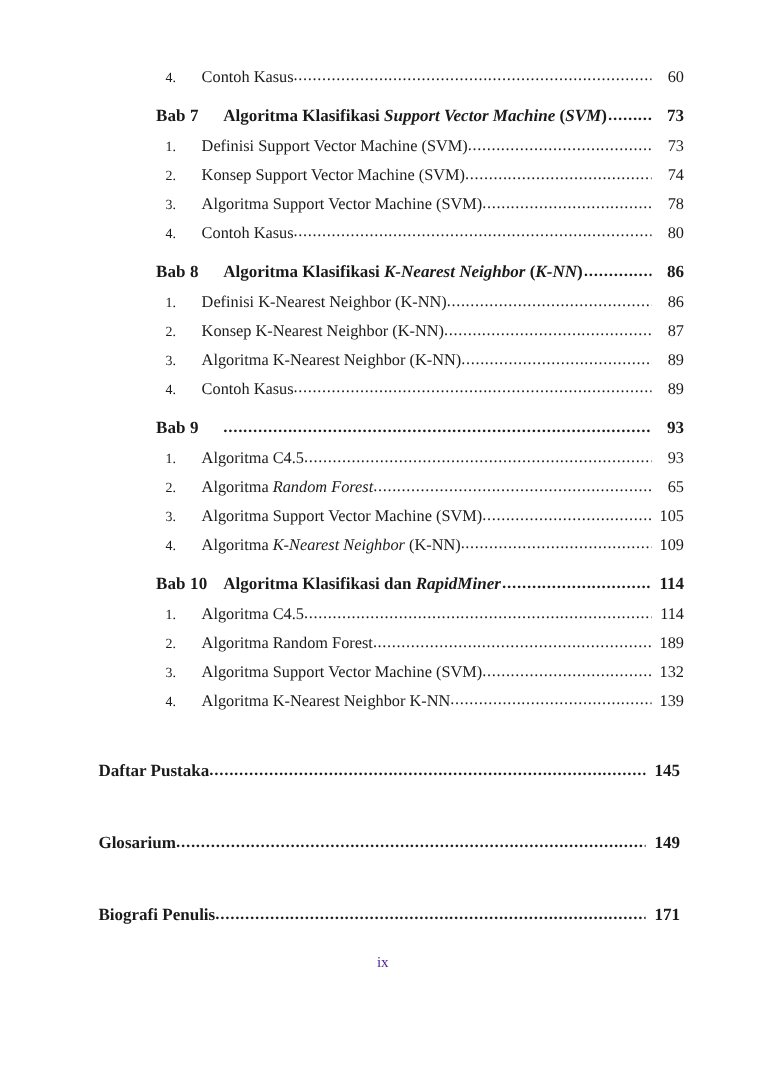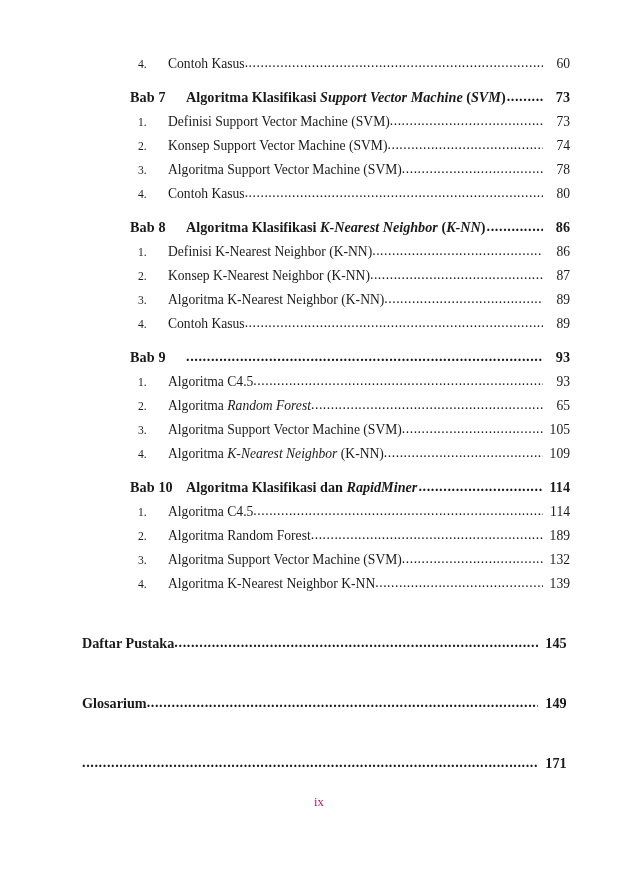--- a/index.html
+++ b/index.html
@@ -131,21 +131,21 @@
   i, .ital { font-style: italic; }
 
   .folio {
     position: absolute;
     left: 0;
     top: 795px;
     width: 638px;
     text-align: center;
     font-size: 12.6px;
     font-style: normal;
-    color: #be185d;
+    color: #4c1d95;
   }
 </style>
 </head>
 <body>
 
 <div class="page">
   <div class="toc">
 
     <div class="group">
       <div class="row item">
@@ -292,20 +292,21 @@
         <span class="title">Daftar Pustaka</span>
         <span class="leader">...................................................................................................................</span>
         <span class="pageno">145</span>
       </div>
       <div class="row back">
         <span class="title">Glosarium</span>
         <span class="leader">...................................................................................................................</span>
         <span class="pageno">149</span>
       </div>
       <div class="row back">
+        <span class="title">Biografi Penulis</span>
         <span class="leader">...................................................................................................................</span>
         <span class="pageno">171</span>
       </div>
     </div>
 
   </div>
 
   <div class="folio">ix</div>
 </div>
 

